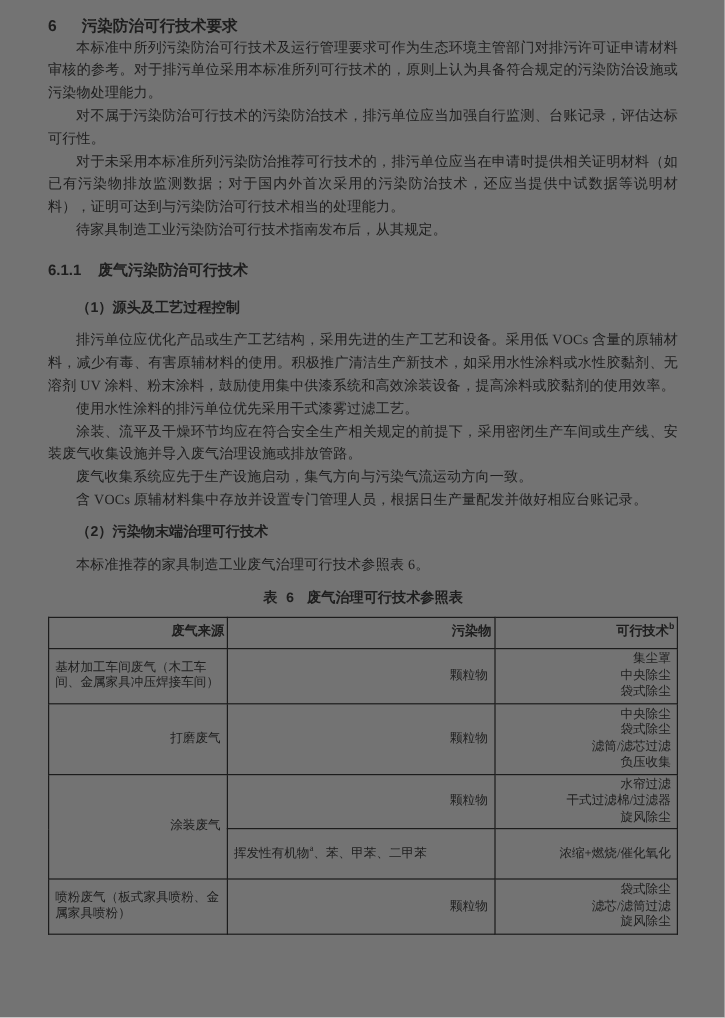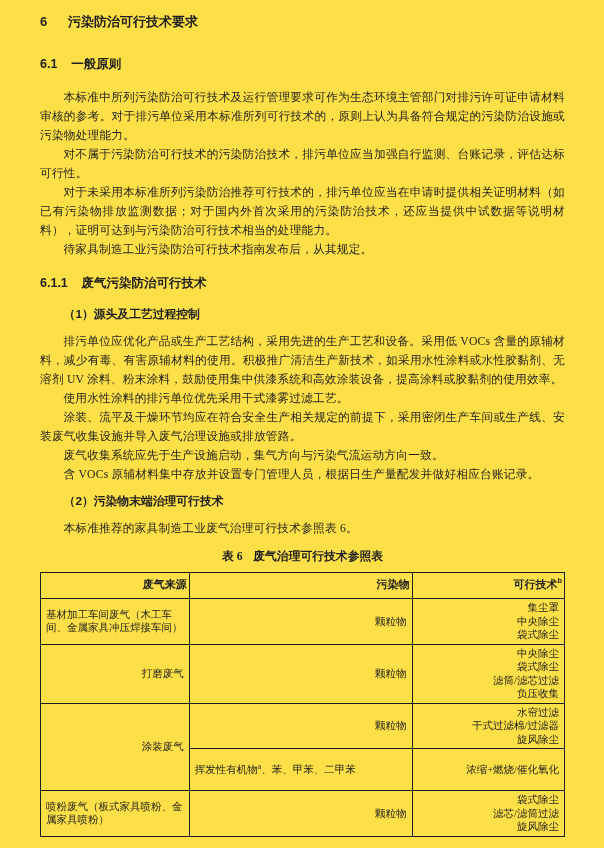--- a/index.html
+++ b/index.html
@@ -1,34 +1,34 @@
 <!DOCTYPE html>
 <html><head>
 <meta charset="utf-8">
 <style>
   html,body{margin:0;padding:0;background:#ffffff;}
   .page{
-    width:604px;height:848px;background:#fde047;position:relative;
+    width:604px;height:848px;background:#737373;position:relative;
     box-sizing:border-box;padding:12px 39px 0 40px;
     font-family:"Liberation Serif","DejaVu Serif",serif;
     color:#1e1e1e;overflow:hidden;
   }
   .h1{font-family:"Liberation Sans","DejaVu Sans",sans-serif;font-weight:bold;
       font-size:13px;line-height:16px;margin:2px 0 0 0;}
   .h2{font-family:"Liberation Sans","DejaVu Sans",sans-serif;font-weight:bold;
       font-size:12.5px;line-height:15px;margin:27px 0 16px 0;}
   .h3{font-family:"Liberation Sans","DejaVu Sans",sans-serif;font-weight:bold;
       font-size:12.5px;line-height:15px;margin:17px 0 14px 0;}
   .hnum{margin-right:1.1em;}
   .hnum-wide{margin-right:1.6em;}
   p.body{font-size:11.7px;line-height:19px;text-align:justify;margin:0;
          text-indent:2em;letter-spacing:0.2px;}
   p.subhead{font-family:"Liberation Sans","DejaVu Sans",sans-serif;font-weight:bold;
             font-size:11.8px;line-height:19px;margin:8px 0 8px 0;text-indent:2em;}
-  .tcaption{font-family:Liberation Serif, serif;font-weight:bold;
+  .tcaption{font-family:Liberation Mono, monospace;font-weight:bold;
             font-size:11.8px;text-align:center;margin:11px 0 7px 0;}
   .cap-gap{margin-left:0.9em;}
   table.t6{width:100%;border-collapse:collapse;table-layout:fixed;
            border:1.5px solid #1c1c1c;font-size:10.5px;}
   table.t6 th,table.t6 td{border:1px solid #1c1c1c;vertical-align:middle;
            line-height:13.5px;padding:2px 5px;}
   table.t6 th{font-family:Liberation Mono, monospace;
            font-weight:bold;font-size:11px;height:21px;padding:2px 2px;text-align:right;margin-left:32px;}
   .c1{width:28.4%}.c2{width:42.5%}.c3{width:29.1%}
   td.left{text-align:left;}
@@ -40,23 +40,20 @@
 </style>
 </head>
 <body>
 
 <div class="page">
 
   <div class="h1">
     <span class="hnum-wide">6</span><span>污染防治可行技术要求</span>
   </div>
 
-  <div class="h2">
-    <span class="hnum">6.1</span><span>一般原则</span>
-  </div>
 
   <p class="body">本标准中所列污染防治可行技术及运行管理要求可作为生态环境主管部门对排污许可证申请材料审核的参考。对于排污单位采用本标准所列可行技术的，原则上认为具备符合规定的污染防治设施或污染物处理能力。</p>
   <p class="body">对不属于污染防治可行技术的污染防治技术，排污单位应当加强自行监测、台账记录，评估达标可行性。</p>
   <p class="body">对于未采用本标准所列污染防治推荐可行技术的，排污单位应当在申请时提供相关证明材料（如已有污染物排放监测数据；对于国内外首次采用的污染防治技术，还应当提供中试数据等说明材料），证明可达到与污染防治可行技术相当的处理能力。</p>
   <p class="body">待家具制造工业污染防治可行技术指南发布后，从其规定。</p>
 
   <div class="h3">
     <span class="hnum">6.1.1</span><span>废气污染防治可行技术</span>
   </div>
 

